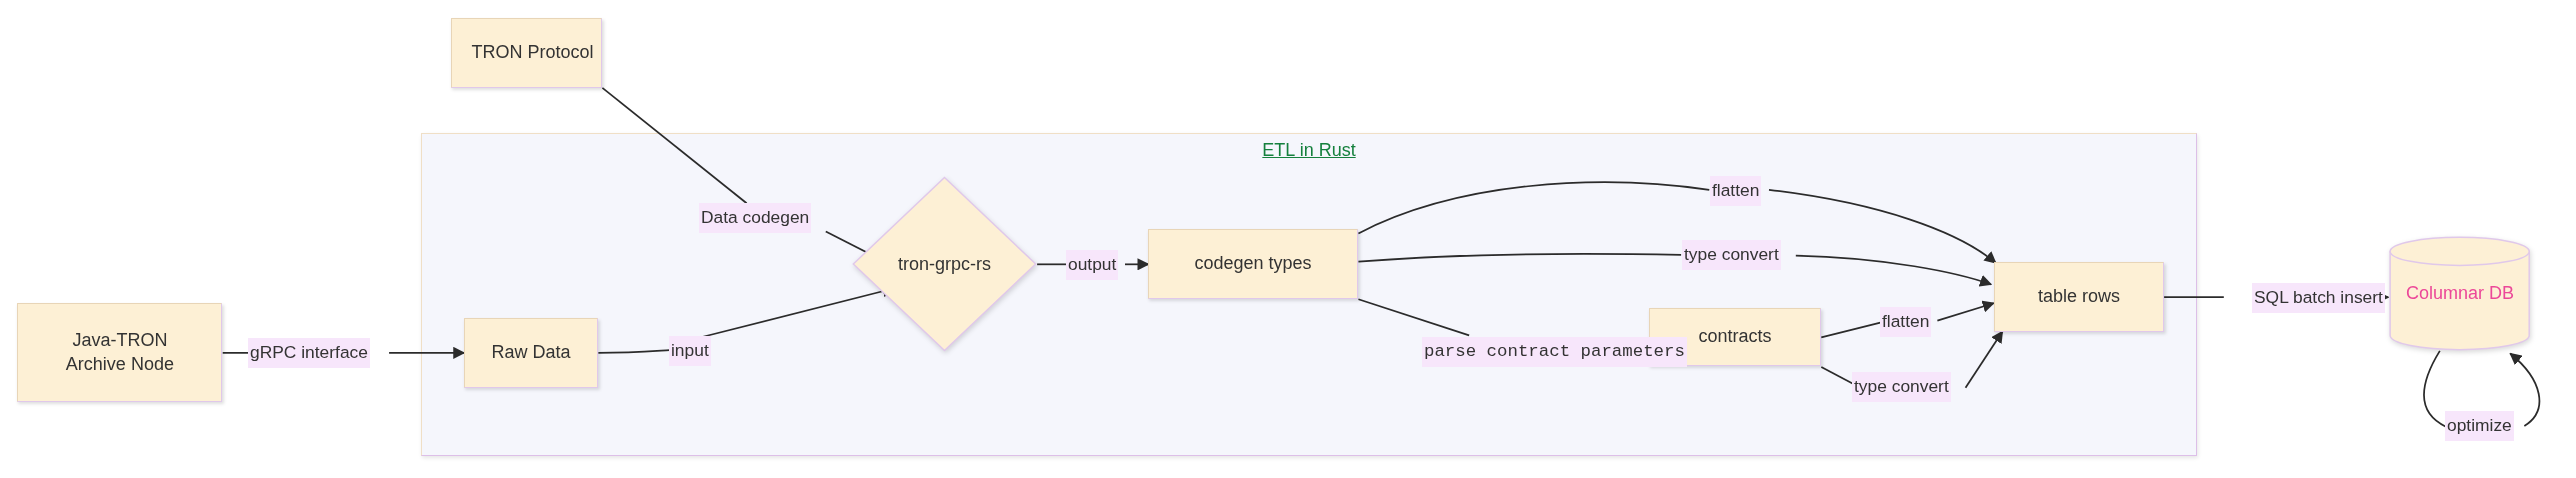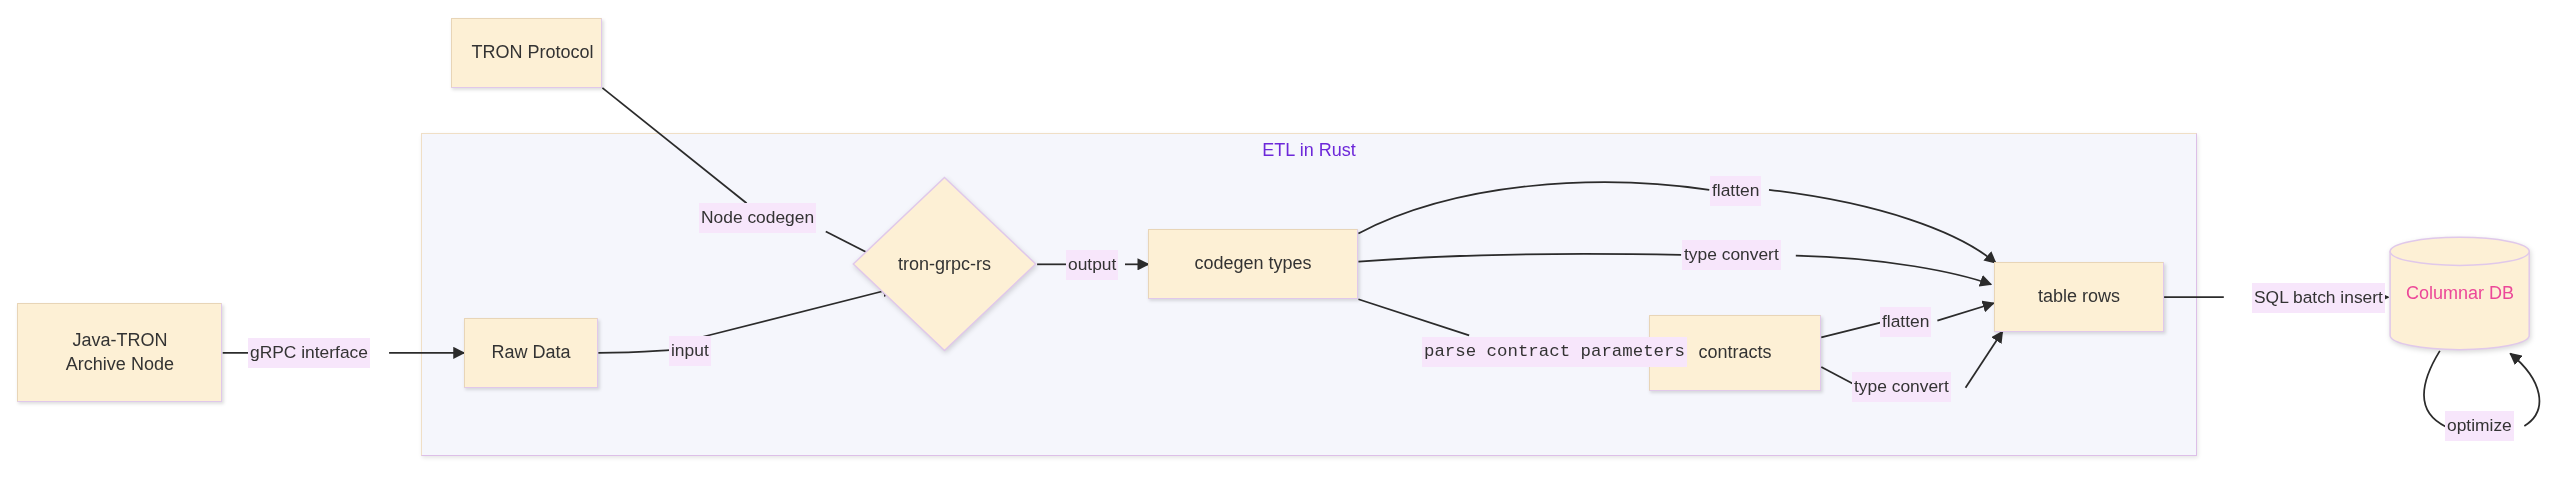--- a/index.html
+++ b/index.html
@@ -60,24 +60,25 @@
     position: absolute;
     background: #f5f6fc;
     border: 1px solid #f0dfc6;
     border-right-color: #ddbfe8;
     border-bottom-color: #ddbfe8;
     box-shadow: 1.3px 2px 4px rgba(0,0,0,0.10);
     box-sizing: border-box;
   }
   .subgraph-title {
     position: absolute;
-    color: #6d28d9;
+    color: #15803d;
     font-size: 18px;
     white-space: nowrap;
     transform: translateX(-50%);
+    text-decoration: underline;
   }
   .diamond-wrap {
     position: absolute;
   }
   .diamond-label {
     position: absolute;
     left: 0;
     top: 0;
     width: 100%;
     height: 100%;
@@ -171,39 +172,39 @@
     <svg width="185" height="176" viewBox="0 0 276 262" style="display:block; filter: drop-shadow(1.3px 2px 2.7px rgba(0,0,0,0.15));">
       <polygon points="138,2 274,131 138,260 2,131" fill="#fdf0d5" stroke="#e0c8ea" stroke-width="2.2"></polygon>
     </svg>
     <div class="diamond-label">tron-grpc-rs</div>
   </div>
 
   <div class="node-box" style="left:1148px; top:229px; width:210px; height:70px;">
     <span>codegen types</span>
   </div>
 
-  <div class="node-box" style="left:1649px; top:315px; width:172px; height:76px;">
+  <div class="node-box" style="left:1649px; top:308px; width:172px; height:58px;">
     <span>contracts</span>
   </div>
 
   <div class="node-box" style="left:1994px; top:262px; width:170px; height:70px;">
     <span>table rows</span>
   </div>
 
   <div class="cyl-wrap" style="left:2388px; top:236px; width:144px; height:115px;">
     <svg width="144" height="115" viewBox="0 0 215 172" style="display:block; filter: drop-shadow(1.3px 2px 2.7px rgba(0,0,0,0.15));">
       <path d="M 3 23 L 3 149 A 104 21 0 0 0 211 149 L 211 23 Z" fill="#fdf0d5" stroke="#e0c8ea" stroke-width="2.2"></path>
       <ellipse cx="107" cy="23" rx="104" ry="21" fill="#fdf0d5" stroke="#e0c8ea" stroke-width="2.2"></ellipse>
     </svg>
     <div class="cyl-label" style="padding-bottom:9.4px;">Columnar DB</div>
   </div>
 
   <div class="edge-label" style="left:248px; top:338px;">gRPC interface</div>
 
-  <div class="edge-label" style="left:699px; top:203px;">Node codegen</div>
+  <div class="edge-label" style="left:699px; top:203px;">Data codegen</div>
 
   <div class="edge-label" style="left:669px; top:336px;">input</div>
 
   <div class="edge-label" style="left:1066px; top:250px;">output</div>
 
   <div class="edge-label" style="left:1710px; top:176px;">flatten</div>
 
   <div class="edge-label" style="left:1682px; top:240px;">type convert</div>
 
   <div class="edge-label" style="left:1422px; top:337px;font-family:Liberation Mono, monospace;">parse contract parameters</div>

